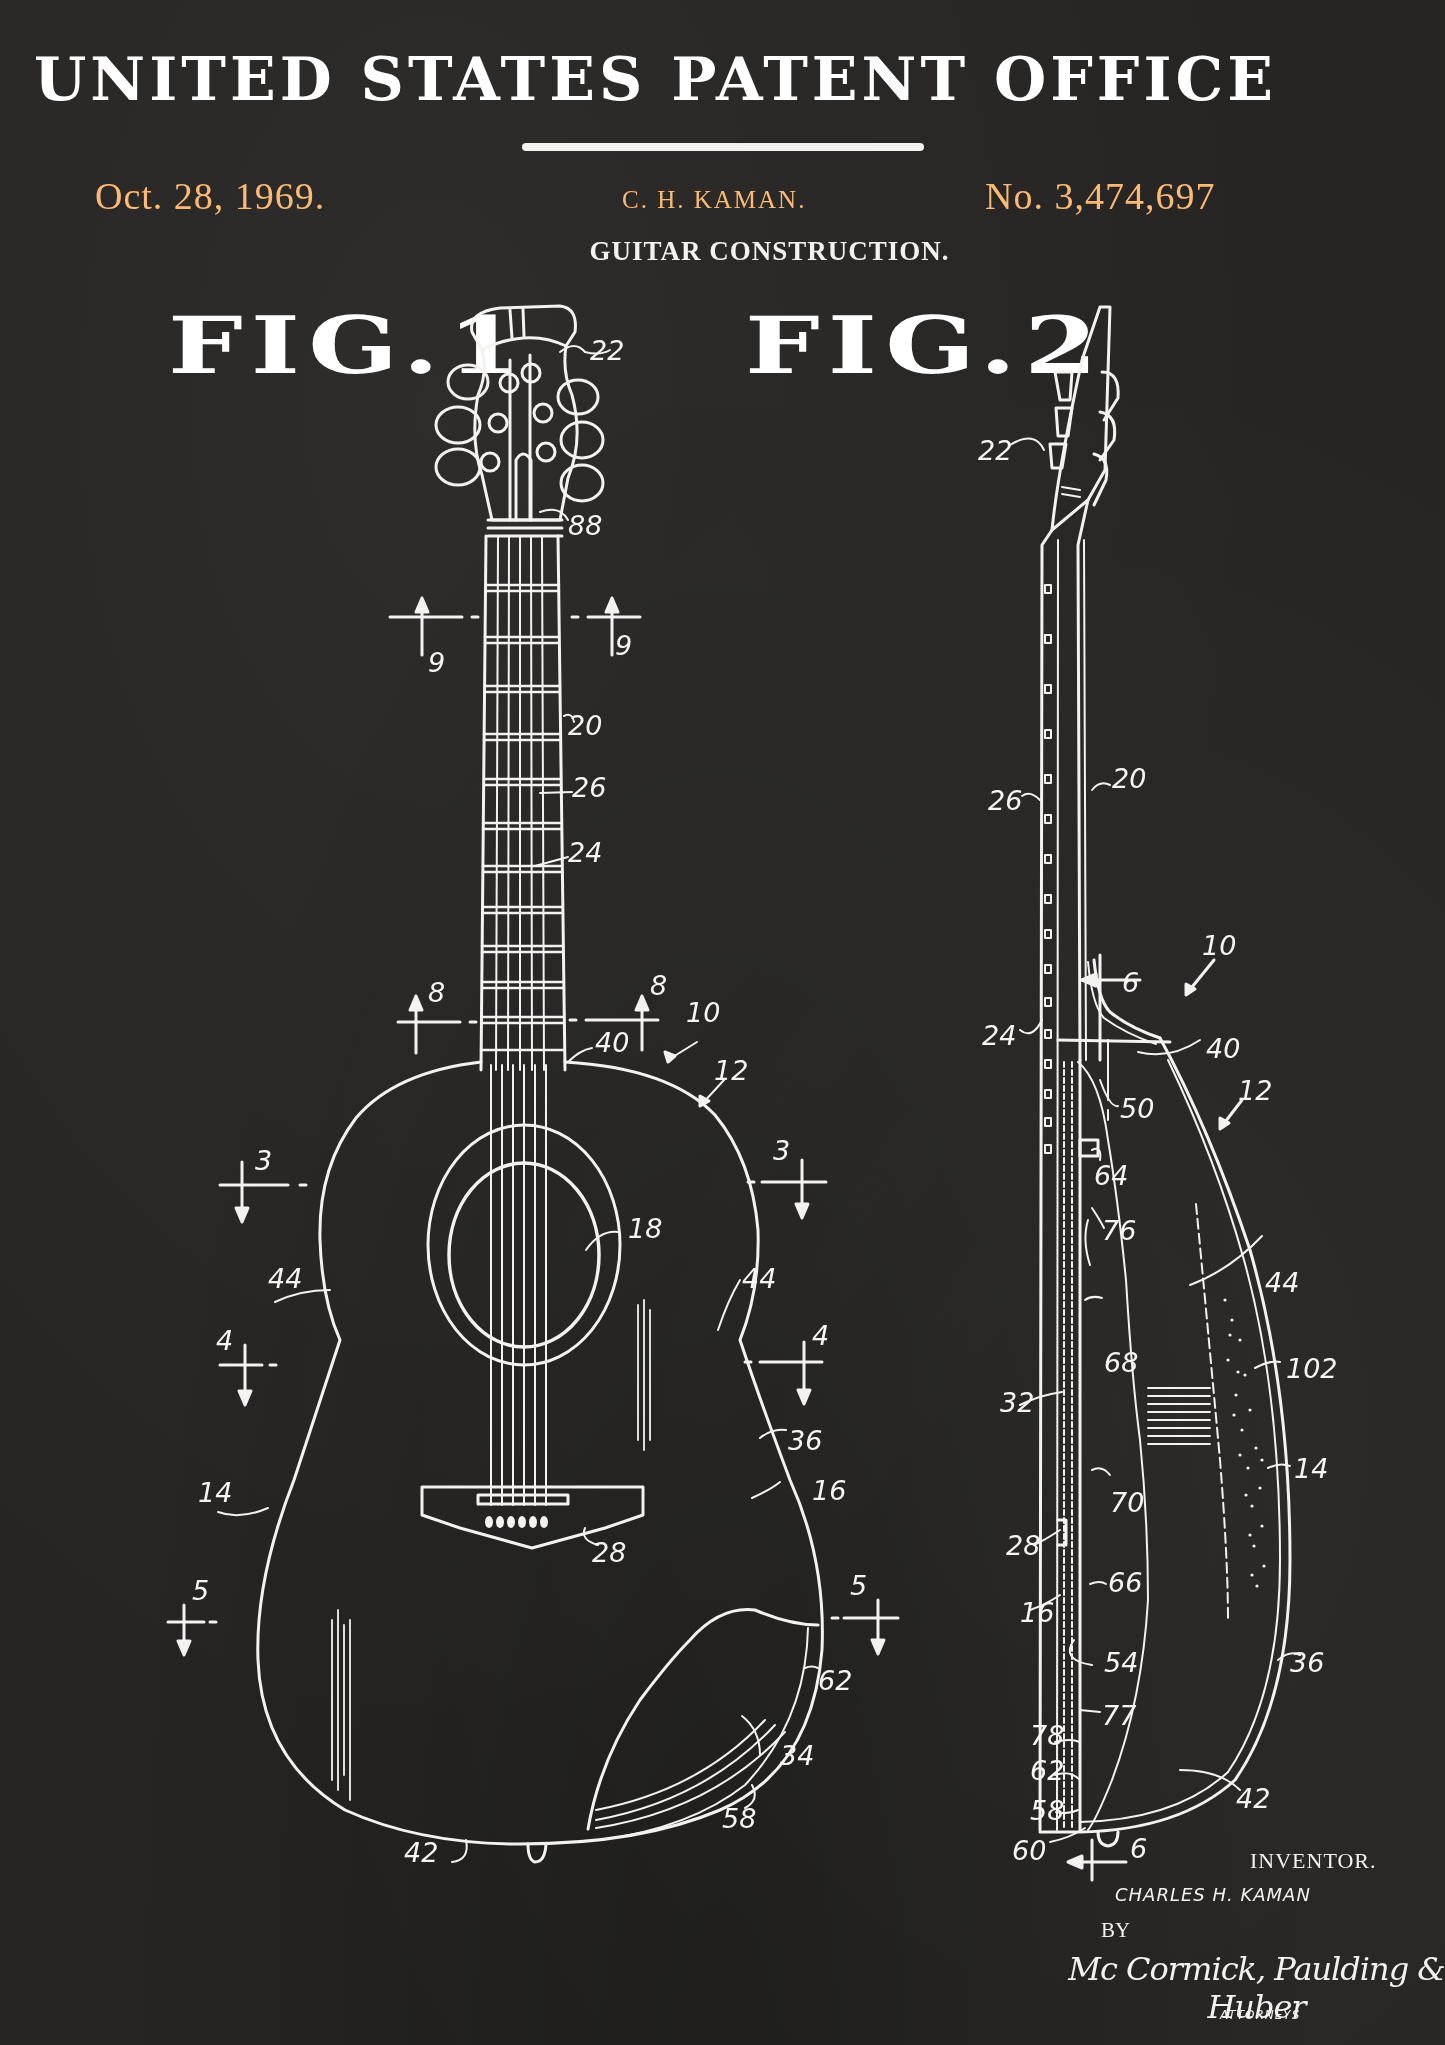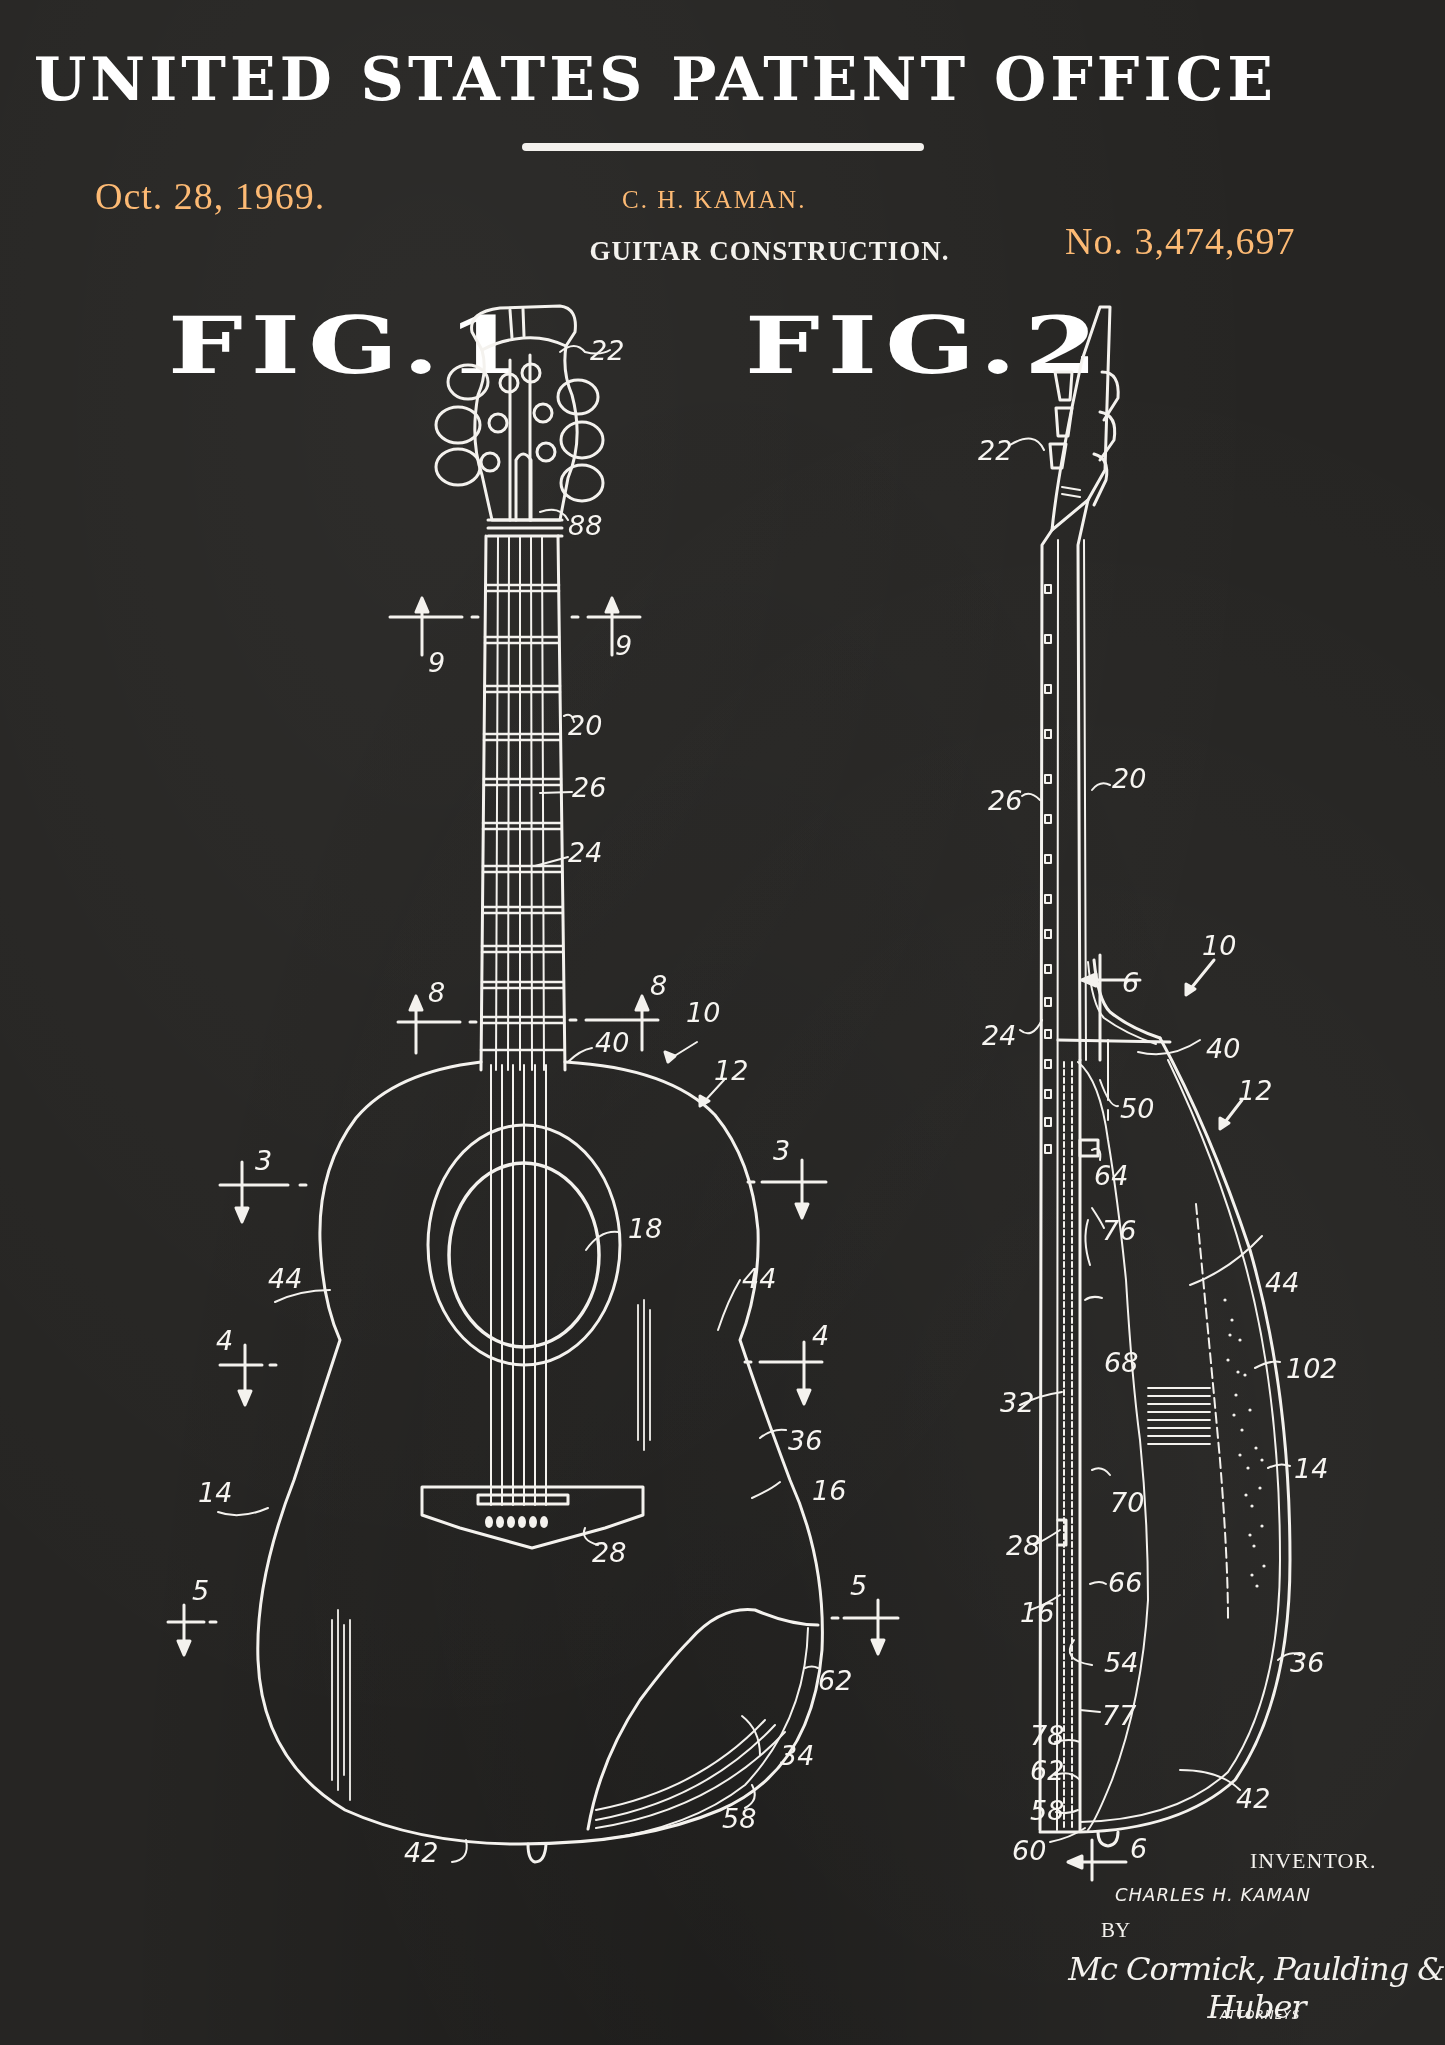--- a/index.html
+++ b/index.html
@@ -17,21 +17,21 @@
   .abs { position: absolute; }
   .title {
     left: 0; width: 1311px; top: 44px; text-align: center;
     font-family: "DejaVu Serif", serif; font-weight: bold;
     font-size: 60px; letter-spacing: 4px; color: #ffffff;
   }
   .rule { left: 522px; top: 143px; width: 402px; height: 8px; background: #f3f1ed; border-radius: 4px; }
   .meta { top: 174px; font-family: "Liberation Serif", serif; color: #fdba74; }
   .meta.date { left: 95px; font-size: 38px; letter-spacing: 1px; }
   .meta.inventor { left: 622px; font-size: 25px; top: 186px; letter-spacing: 2px; }
-  .meta.number { left: 1065px; font-size: 38px; letter-spacing: 1px; margin-top: 45px; }
+  .meta.number { left: 985px; font-size: 38px; letter-spacing: 1px; }
   .subtitle { left: 0; width: 1445px; top: 236px; text-align: center;
     font-family: Liberation Serif, serif; font-weight: bold; font-size: 27px; letter-spacing: 1px; margin-left: 47px; }
   .fig-label { top: 300px; font-family: "DejaVu Serif", serif; font-weight: bold;
     font-size: 78px; color: #ffffff; letter-spacing: 6px; transform: scaleX(1.35); transform-origin: left top; }
   .fig1 { left: 168px; }
   .fig2 { left: 745px; }
   svg.drawing { position: absolute; left: 0; top: 0; }
   .ref { font-family: "DejaVu Sans", sans-serif; font-style: italic; fill: #f7f5f1; font-size: 27px; }
   .inv-label { left: 1250px; top: 1848px; font-family: "Liberation Serif", serif; font-size: 22px; letter-spacing: 1px; }
   .inv-name { left: 1115px; top: 1884px; font-family: "DejaVu Sans", sans-serif; font-style: italic; font-size: 18px; letter-spacing: 1px; }

